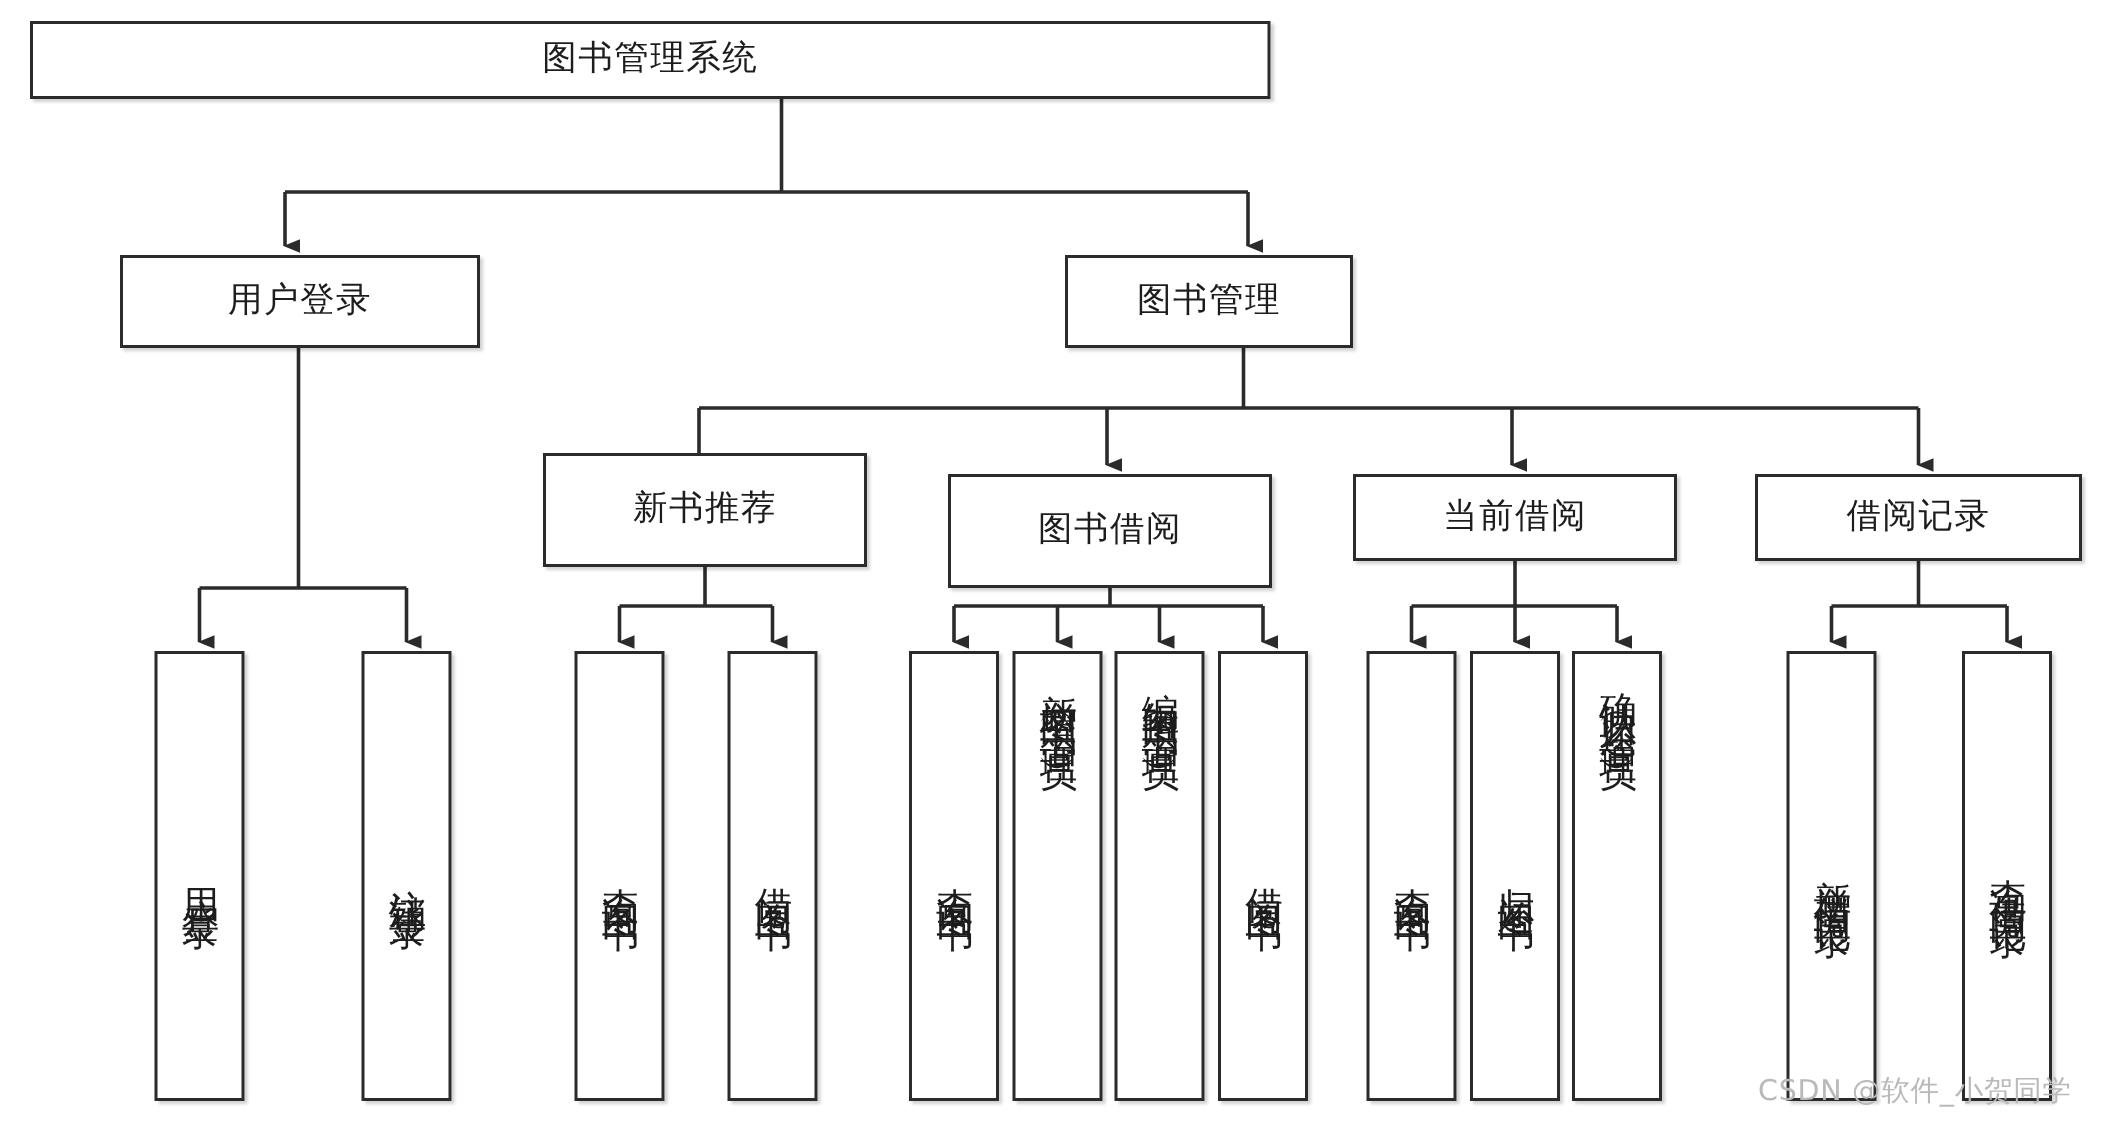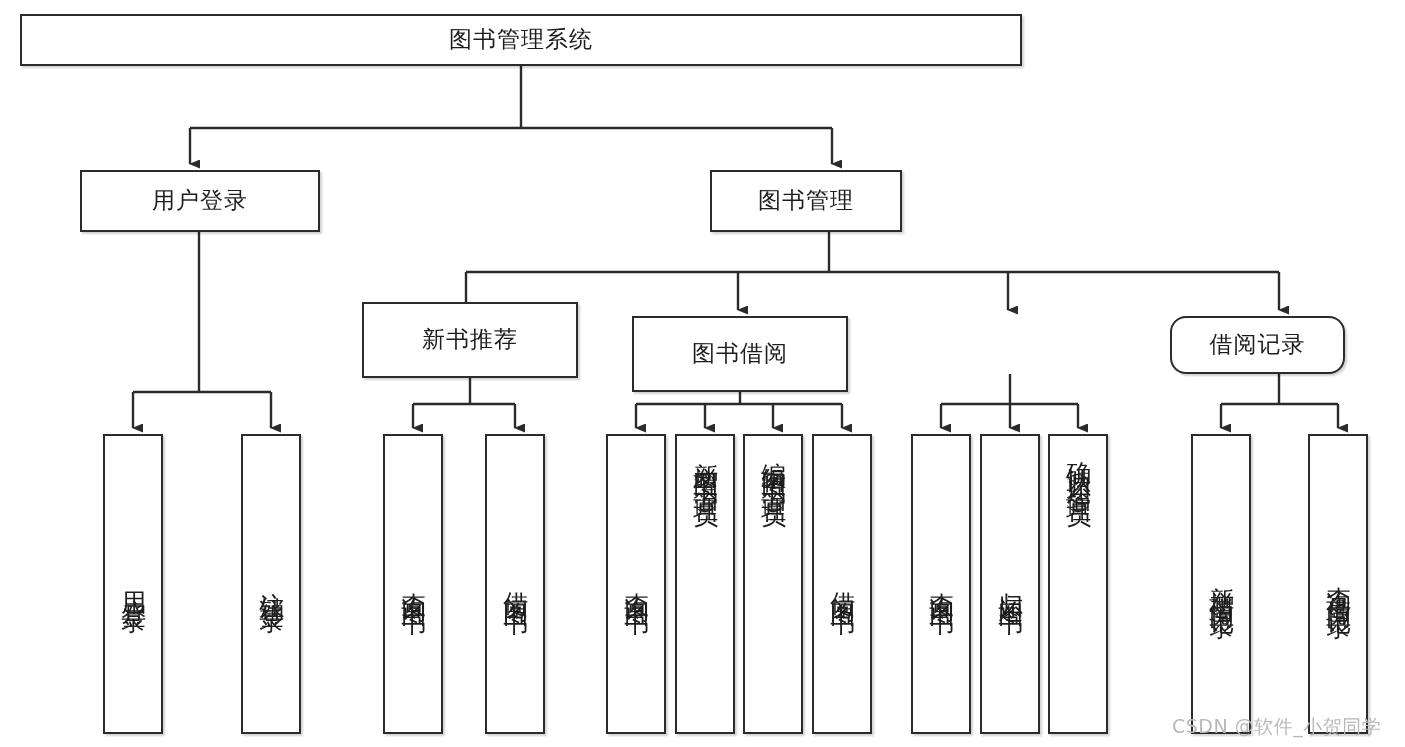--- a/index.html
+++ b/index.html
@@ -115,42 +115,45 @@
       <path d="M1010,404 L1010,428" marker-end="url(#arrow)"></path>
       <path d="M1078,404 L1078,428" marker-end="url(#arrow)"></path>
 
       <path d="M1279,374 L1279,404"></path>
       <path d="M1221,404 L1338,404"></path>
       <path d="M1221,404 L1221,428" marker-end="url(#arrow)"></path>
       <path d="M1338,404 L1338,428" marker-end="url(#arrow)"></path>
     </g>
   </svg>
 
-  <div class="node root hlabel" style="left:20px;top:14px;width:1002px;height:52px;">
+  <div class="node root hlabel" style="left:20px;top:14px;width:827px;height:52px;">
     <span class="label">图书管理系统</span>
   </div>
 
   <div class="node hlabel" style="left:80px;top:170px;width:240px;height:62px;">
     <span class="label">用户登录</span>
   </div>
 
   <div class="node hlabel" style="left:710px;top:170px;width:192px;height:62px;">
     <span class="label">图书管理</span>
   </div>
 
   <div class="node hlabel" style="left:362px;top:302px;width:216px;height:76px;">
     <span class="label">新书推荐</span>
   </div>
 
   <div class="node hlabel" style="left:632px;top:316px;width:216px;height:76px;">
     <span class="label">图书借阅</span>
   </div>
 
-
-  <div class="node hlabel" style="left:1170px;top:316px;width:175px;height:58px;border-radius:16px;">
+  <div class="node hlabel" style="left:902px;top:316px;width:216px;height:58px;">
+    <span class="label">当前借阅</span>
+  </div>
+
+  <div class="node hlabel" style="left:1170px;top:316px;width:218px;height:58px;">
     <span class="label">借阅记录</span>
   </div>
 
   <div class="node vlabel vcenter" style="left:103px;top:434px;width:60px;height:300px;">
     <span class="label">用户登录</span>
   </div>
 
   <div class="node vlabel vcenter" style="left:241px;top:434px;width:60px;height:300px;">
     <span class="label">注销登录</span>
   </div>

